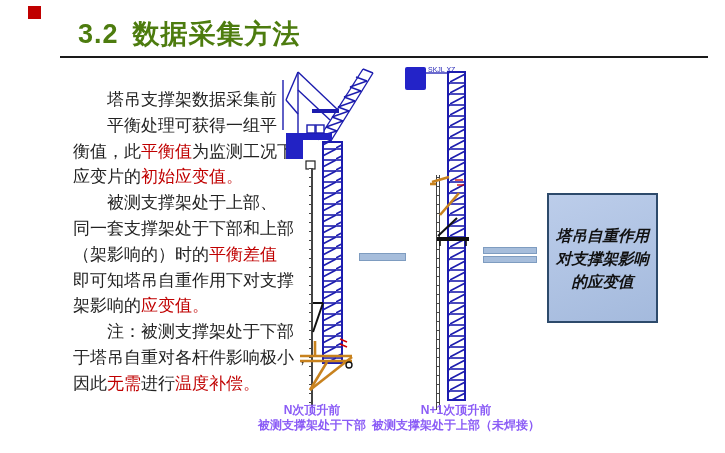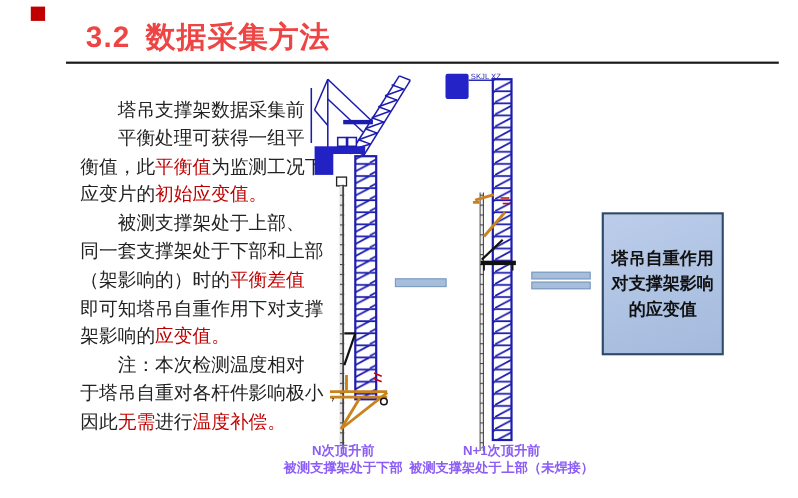--- a/index.html
+++ b/index.html
@@ -2,21 +2,21 @@
 <html><head>
 <meta charset="utf-8">
 <style>
   html,body{margin:0;padding:0;}
   body{width:725px;height:453px;background:#ffffff;position:relative;overflow:hidden;
        font-family:"Liberation Sans","DejaVu Sans",sans-serif;}
   .abs{position:absolute;}
 
   
   #accent-square{left:28px;top:6px;width:13px;height:13px;background:#c00000;}
-  #title{left:78px;top:16px;font-size:27px;font-weight:700;color:#ef4444;letter-spacing:1px;white-space:nowrap;}
+  #title{left:78px;top:16px;font-size:27px;font-weight:700;color:#4d7c0f;letter-spacing:1px;white-space:nowrap;}
   #title .num{margin-right:14px;}
   #title-rule{left:60px;top:56px;width:648px;height:2px;background:#1a1a1a;}
 
   
   #left-text-block{left:73px;top:87px;width:242px;font-size:17px;line-height:25.8px;
        font-weight:400;color:#222;}
   .tline{white-space:nowrap;}
   .tline.ind{text-indent:2em;}
   .tline .red{color:#c00000;}
 
@@ -26,21 +26,21 @@
   
   .bar{background:#a6bddb;border:1px solid #7e9cc0;box-sizing:border-box;}
   #minus-bar{left:359px;top:253px;width:47px;height:8px;}
   #equals-bar-top{left:483px;top:247px;width:54px;height:7px;}
   #equals-bar-bottom{left:483px;top:256px;width:54px;height:7px;}
 
   
   #result-box{left:547px;top:193px;width:111px;height:130px;box-sizing:border-box;
       border:2px solid #2d4a6b;background:linear-gradient(160deg,#bccdea 0%,#a4badd 100%);
       display:flex;flex-direction:column;justify-content:center;align-items:center;
-      font-size:15.5px;line-height:23px;color:#111;font-weight:600;text-align:center;}
+      font-size:15.5px;line-height:23px;color:#111;font-weight:600;text-align:center;font-style:italic;}
 
   
   .bottom-label{font-size:12px;line-height:15px;color:#8b5cf6;text-align:center;font-weight:600;white-space:nowrap;}
   #label-left{left:238px;top:403px;width:148px;}
   #label-right{left:368px;top:403px;width:176px;}
 </style>
 </head>
 <body>
 
 <div class="abs" id="accent-square"></div>
@@ -52,21 +52,21 @@
 <div class="abs" id="left-text-block">
     <div class="tline ind"><span>塔吊支撑架数据采集前</span></div>
     <div class="tline ind"><span>平衡处理可获得一组平</span></div>
     <div class="tline"><span>衡值，此</span><span class="red">平衡值</span><span>为监测工况下</span></div>
     <div class="tline"><span>应变片的</span><span class="red">初始应变值。</span></div>
     <div class="tline ind"><span>被测支撑架处于上部、</span></div>
     <div class="tline"><span>同一套支撑架处于下部和上部</span></div>
     <div class="tline"><span>（架影响的）时的</span><span class="red">平衡差值</span></div>
     <div class="tline"><span>即可知塔吊自重作用下对支撑</span></div>
     <div class="tline"><span>架影响的</span><span class="red">应变值。</span></div>
-    <div class="tline ind"><span>注：本次检测温度相对</span></div>
+    <div class="tline ind"><span>注：被测支撑架处于下部</span></div>
     <div class="tline"><span>于塔吊自重对各杆件影响极小，</span></div>
     <div class="tline"><span>因此</span><span class="red">无需</span><span>进行</span><span class="red">温度补偿。</span></div>
   </div>
 
 <svg class="abs" id="diagram-svg" width="230" height="355" viewBox="0 0 230 355">
   <defs>
     <pattern id="lat" width="19" height="11" patternUnits="userSpaceOnUse">
       <rect width="19" height="11" fill="#ffffff"></rect>
       <line x1="0" y1="1" x2="19" y2="1" stroke="#1c1cae" stroke-width="1.6"></line>
       <line x1="0" y1="11" x2="19" y2="1" stroke="#1c1cae" stroke-width="1.6"></line>

